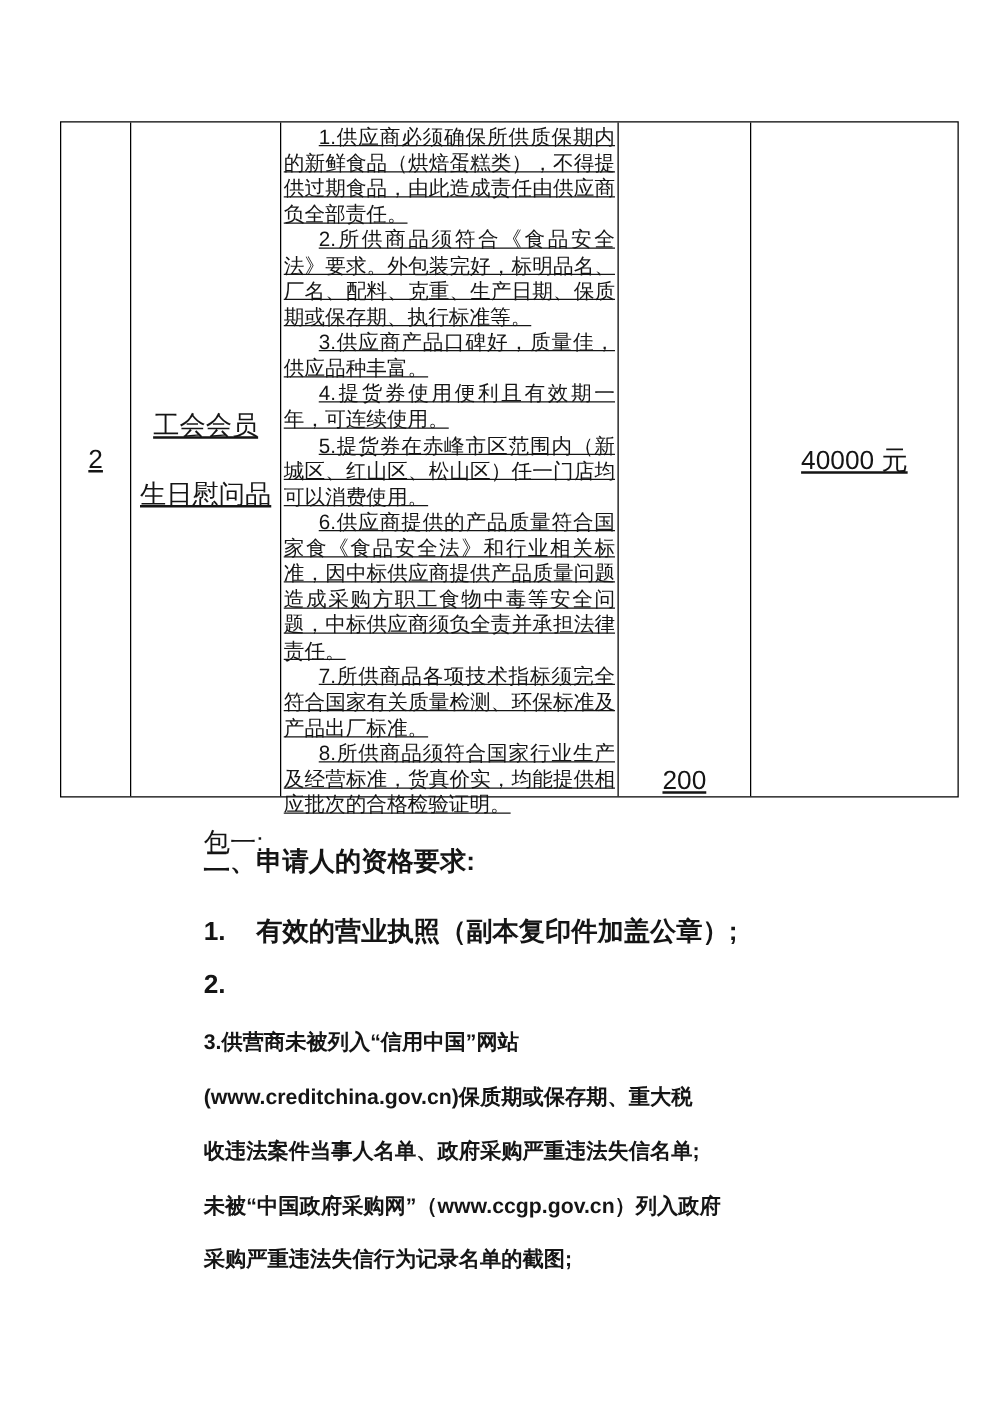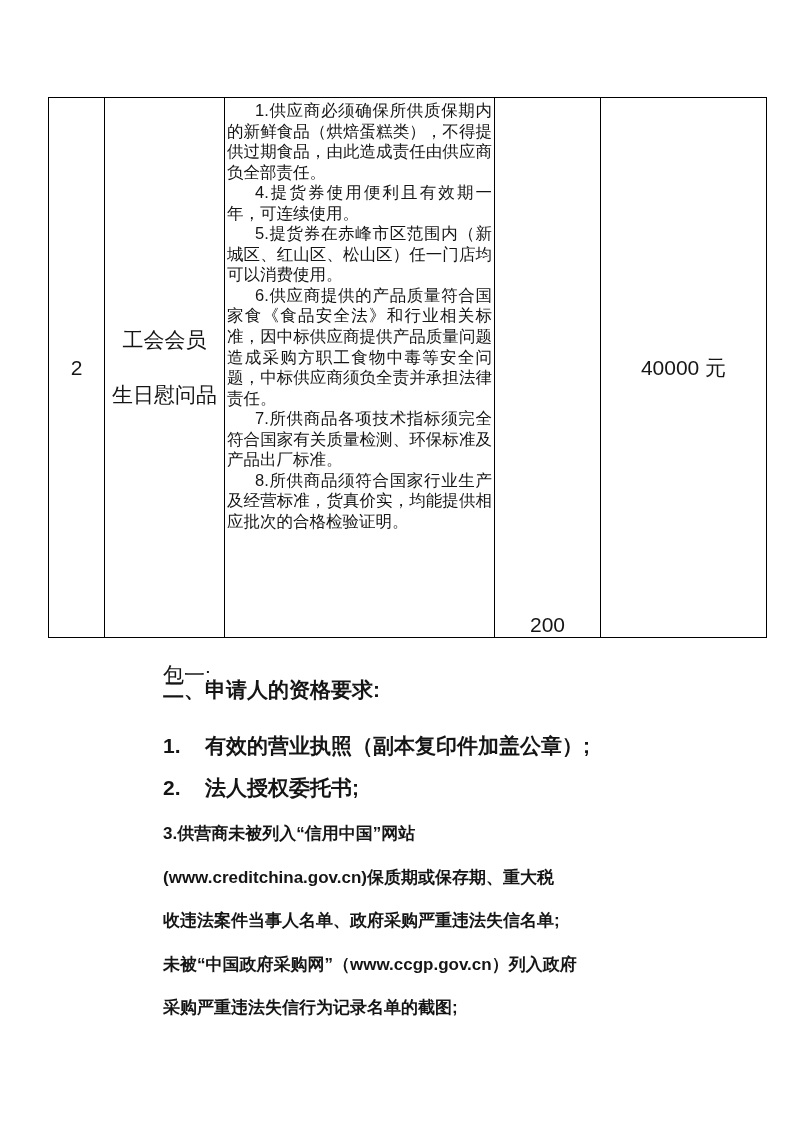--- a/index.html
+++ b/index.html
@@ -25,20 +25,21 @@
     height: 541px;
     display: flex;
     border: 1.5px solid #000;
   }
   .col {
     border-right: 1.5px solid #000;
     display: flex;
     align-items: center;
     justify-content: center;
     flex-direction: column;
+    text-decoration: underline;
   }
   .col:last-child { border-right: none; }
   .col-num    { width: 56px;  font-size: 21px; }
   .col-name   { width: 120px; font-size: 21px; font-weight: 500; gap: 27px; }
   .col-req    {
     width: 270px;
     display: block;
     padding: 2px 2px 0 2px;
     font-size: 16.5px;
     line-height: 20.55px;
@@ -81,20 +82,22 @@
   <div class="proc-table">
     <div class="col col-num">
       <span>2</span>
     </div>
     <div class="col col-name">
       <div>工会会员</div>
       <div>生日慰问品</div>
     </div>
     <div class="col col-req">
       <p>1.供应商必须确保所供质保期内的新鲜食品（烘焙蛋糕类），不得提供过期食品，由此造成责任由供应商负全部责任。</p>
+      <p>2.所供商品须符合《食品安全法》要求。外包装完好，标明品名、厂名、配料、克重、生产日期、保质期或保存期、执行标准等。</p>
+      <p>3.供应商产品口碑好，质量佳，供应品种丰富。</p>
       <p>4.提货券使用便利且有效期一年，可连续使用。</p>
       <p>5.提货券在赤峰市区范围内（新城区、红山区、松山区）任一门店均可以消费使用。</p>
       <p>6.供应商提供的产品质量符合国家食《食品安全法》和行业相关标准，因中标供应商提供产品质量问题造成采购方职工食物中毒等安全问题，中标供应商须负全责并承担法律责任。</p>
       <p>7.所供商品各项技术指标须完全符合国家有关质量检测、环保标准及产品出厂标准。</p>
       <p>8.所供商品须符合国家行业生产及经营标准，货真价实，均能提供相应批次的合格检验证明。</p>
     </div>
     <div class="col col-qty">
       <span>200</span>
     </div>
     <div class="col col-budget">
@@ -106,21 +109,20 @@
 
   <div class="sec sec-package">包一:</div>
 
   <div class="sec qual-item qual-item-1">
     <span class="num">1.</span>
     <span>有效的营业执照（副本复印件加盖公章）;</span>
   </div>
 
   <div class="sec qual-item qual-item-2">
     <span class="num">2.</span>
-    <span>法人授权委托书;</span>
   </div>
 
   <div class="para3">
     <div class="p3line">3.供营商未被列入“信用中国”网站</div>
     <div class="p3line">(www.creditchina.gov.cn)保质期或保存期、重大税</div>
     <div class="p3line">收违法案件当事人名单、政府采购严重违法失信名单;</div>
     <div class="p3line">未被“中国政府采购网”（www.ccgp.gov.cn）列入政府</div>
     <div class="p3line">采购严重违法失信行为记录名单的截图;</div>
   </div>
 

